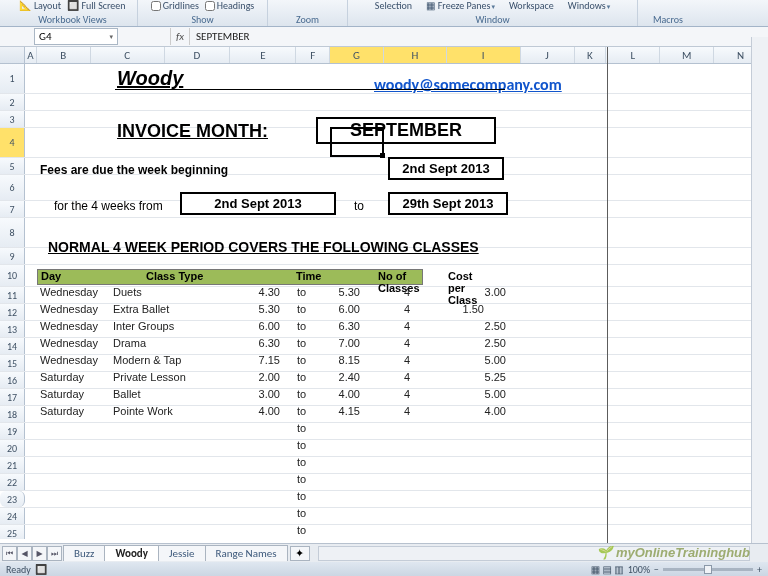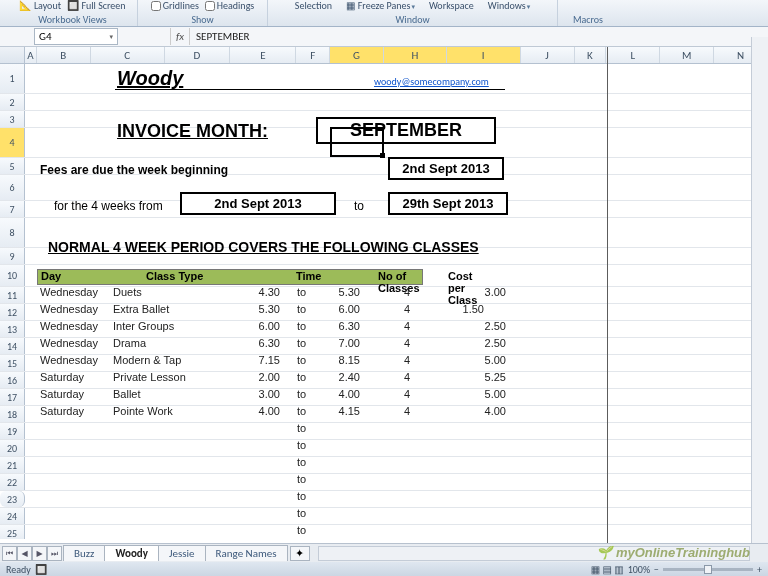--- a/index.html
+++ b/index.html
@@ -35,21 +35,21 @@
 .rh { width:25px; background:linear-gradient(#f7fafd,#e6ecf3); border-right:1px solid #b4c1d0; text-align:center; font-size:10px; color:#3f5164; line-height:17px;}
 .row.tall .rh { line-height:30px;}
 .rh.sel { background:#ffe16a; }
 
 
 .freeze-line { position:absolute; top:0; bottom:0; border-right:1px solid #5c5c5c; pointer-events:none; z-index:5;}
 
 
 .ov { position:absolute; pointer-events:none; }
 .title-name { font: bold italic 20px Arial; text-decoration: underline; color:#000; }
-.email { color:#1155cc; text-decoration:underline; font-size:10px; pointer-events:auto;}
+.email { color:#1155cc; text-decoration:underline; font-size:16px; pointer-events:auto;font-weight:bold;}
 .inv-label { font: bold 18px Arial; text-decoration: underline; }
 .inv-box { border: 2px solid #000; font: bold 18px Arial; text-align:center; padding: 1px 0; background:#fff;}
 .fee-text { font: bold 12px Arial;}
 .small-box { border: 2px solid #000; font: bold 13px Arial; text-align:center; padding: 2px 4px; background:#fff;}
 .plain { font: 12px Arial; }
 .section-head { font: bold 14px Arial; text-decoration: underline;}
 .table-head-row { background: #9CBB59; }
 .th { font: bold 11px Arial; color:#000;}
 .td { font: 11px Arial; color: #222; }
 
@@ -92,20 +92,24 @@
       <label class="chk">
           <input type="checkbox" style="">
           <span>Gridlines</span>
         </label>
       <label class="chk">
           <input type="checkbox" style="">
           <span>Headings</span>
         </label>
     </div>
     <div class="rg-label">Show</div>
+  </div>
+  <div class="ribbon-group" style="width:80px;">
+    <div class="ribbon-row"></div>
+    <div class="rg-label">Zoom</div>
   </div>
   <div class="ribbon-group" style="width:290px;">
     <div class="ribbon-row" style="gap:14px;">
       <span>Selection</span>
       <span>▦ <span>Freeze Panes</span><span class="drop-arrow">▾</span></span>
       <span>Workspace</span>
       <span><span>Windows</span><span class="drop-arrow">▾</span></span>
     </div>
     <div class="rg-label">Window</div>
   </div>

